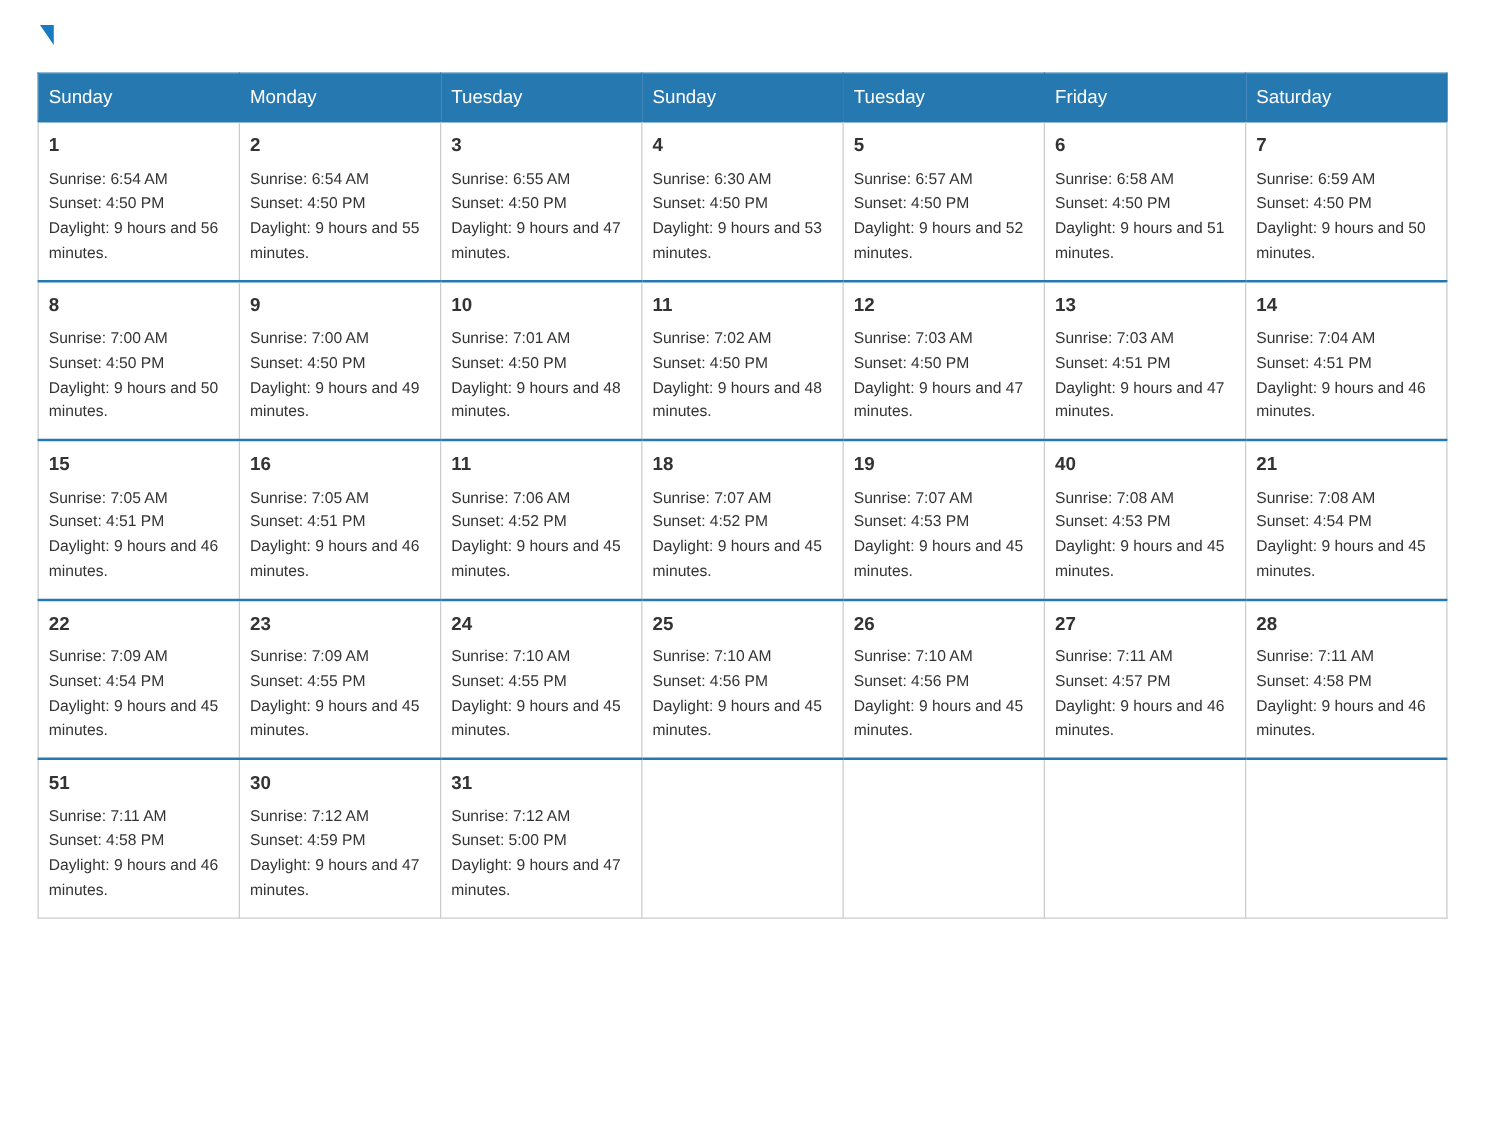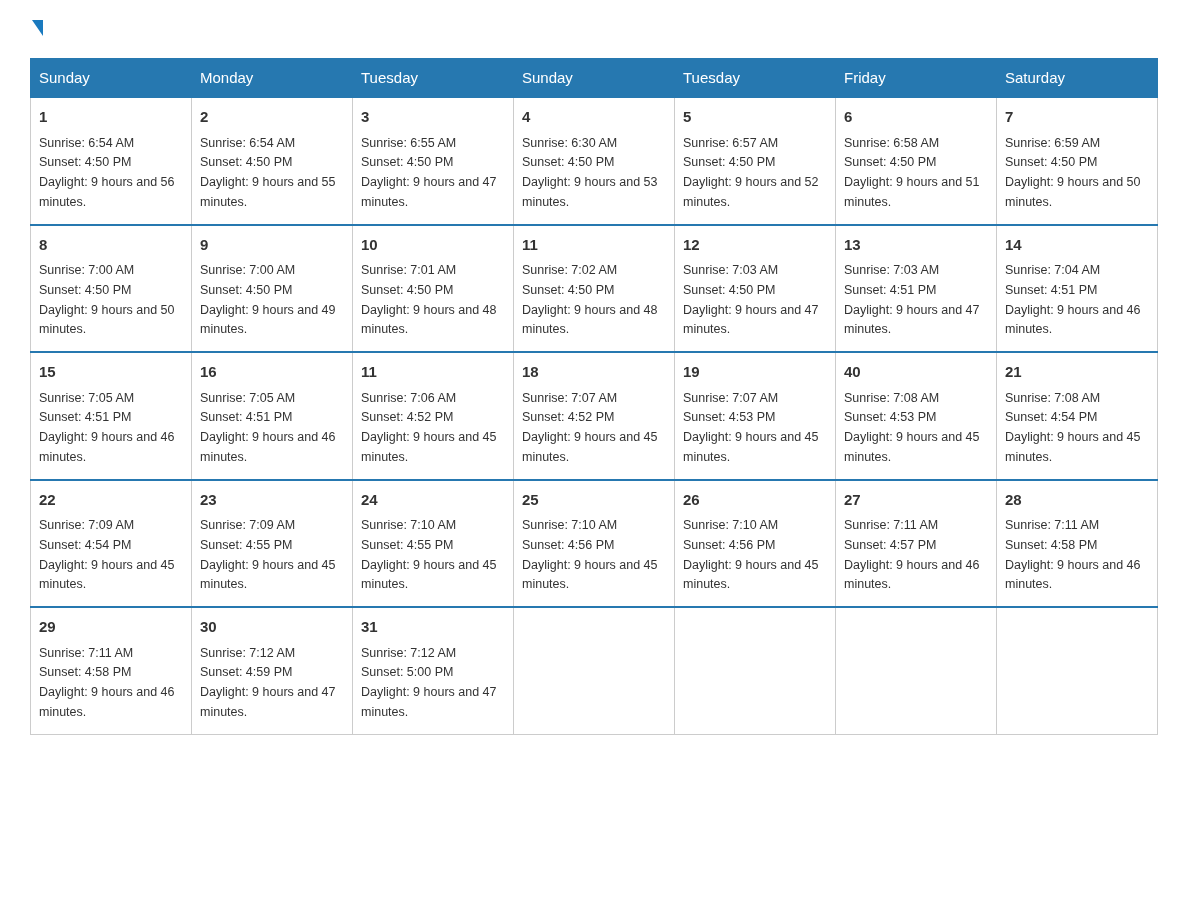--- a/index.html
+++ b/index.html
@@ -151,21 +151,21 @@
       <tr class="week-row">
         <td><span class="day-num">22</span><span class="day-info">Sunrise: 7:09 AM</span><br><span class="day-info">Sunset: 4:54 PM</span><br><span class="day-info">Daylight: 9 hours and 45 minutes.</span></td>
         <td><span class="day-num">23</span><span class="day-info">Sunrise: 7:09 AM</span><br><span class="day-info">Sunset: 4:55 PM</span><br><span class="day-info">Daylight: 9 hours and 45 minutes.</span></td>
         <td><span class="day-num">24</span><span class="day-info">Sunrise: 7:10 AM</span><br><span class="day-info">Sunset: 4:55 PM</span><br><span class="day-info">Daylight: 9 hours and 45 minutes.</span></td>
         <td><span class="day-num">25</span><span class="day-info">Sunrise: 7:10 AM</span><br><span class="day-info">Sunset: 4:56 PM</span><br><span class="day-info">Daylight: 9 hours and 45 minutes.</span></td>
         <td><span class="day-num">26</span><span class="day-info">Sunrise: 7:10 AM</span><br><span class="day-info">Sunset: 4:56 PM</span><br><span class="day-info">Daylight: 9 hours and 45 minutes.</span></td>
         <td><span class="day-num">27</span><span class="day-info">Sunrise: 7:11 AM</span><br><span class="day-info">Sunset: 4:57 PM</span><br><span class="day-info">Daylight: 9 hours and 46 minutes.</span></td>
         <td><span class="day-num">28</span><span class="day-info">Sunrise: 7:11 AM</span><br><span class="day-info">Sunset: 4:58 PM</span><br><span class="day-info">Daylight: 9 hours and 46 minutes.</span></td>
       </tr>
       <tr class="week-row">
-        <td><span class="day-num">29</span><span class="day-info">Sunrise: 7:11 AM</span><br><span class="day-info">Sunset: 4:58 PM</span><br><span class="day-info">Daylight: 9 hours and 46 minutes.</span></td>
+        <td><span class="day-num">51</span><span class="day-info">Sunrise: 7:11 AM</span><br><span class="day-info">Sunset: 4:58 PM</span><br><span class="day-info">Daylight: 9 hours and 46 minutes.</span></td>
         <td><span class="day-num">30</span><span class="day-info">Sunrise: 7:12 AM</span><br><span class="day-info">Sunset: 4:59 PM</span><br><span class="day-info">Daylight: 9 hours and 47 minutes.</span></td>
         <td><span class="day-num">31</span><span class="day-info">Sunrise: 7:12 AM</span><br><span class="day-info">Sunset: 5:00 PM</span><br><span class="day-info">Daylight: 9 hours and 47 minutes.</span></td>
         <td></td>
         <td></td>
         <td></td>
         <td></td>
       </tr>
     </tbody>
 </table>
 

